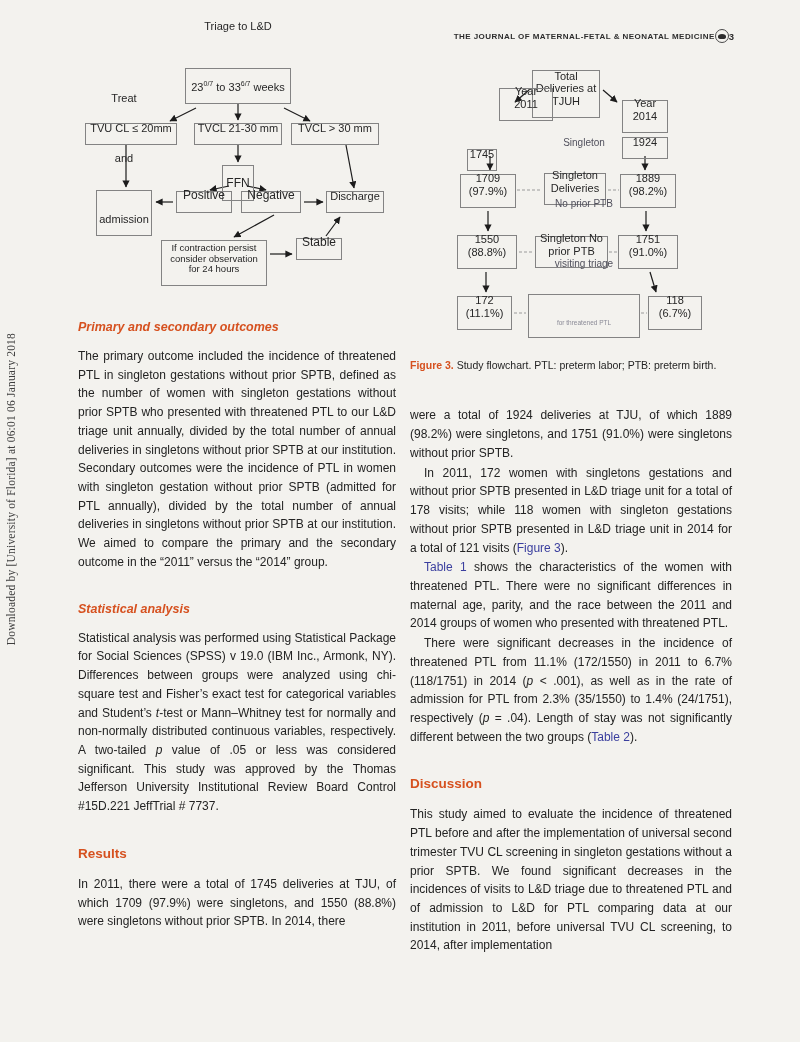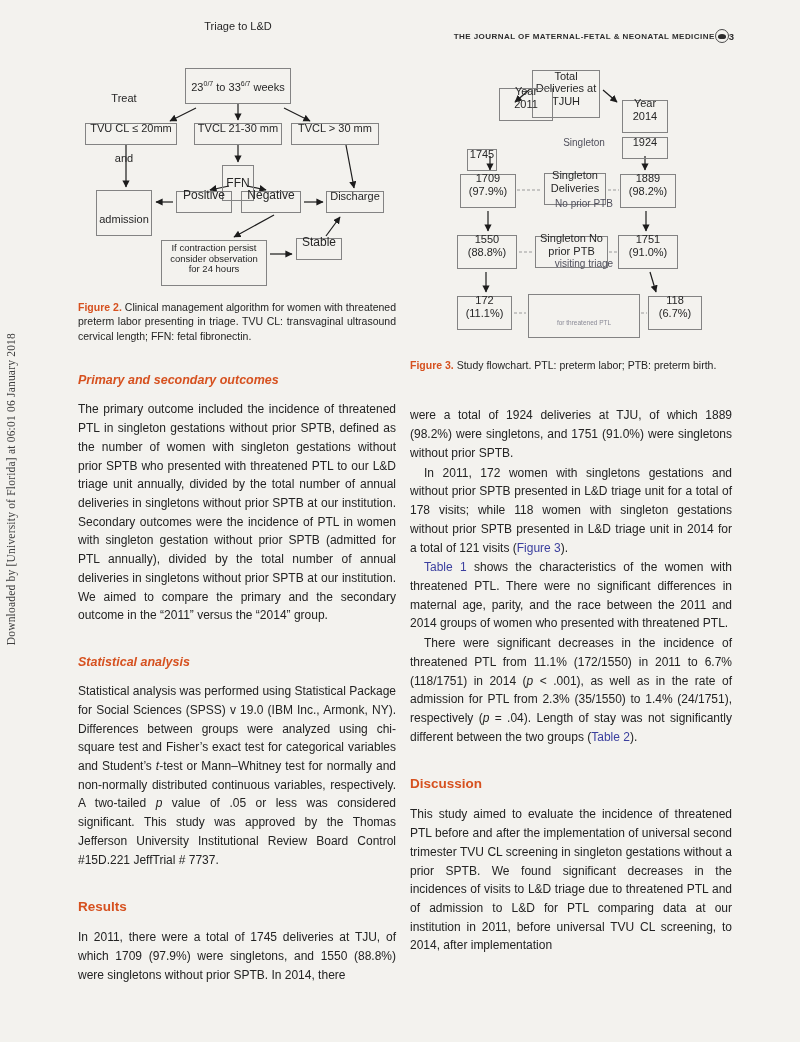--- a/index.html
+++ b/index.html
@@ -104,21 +104,20 @@
     <div class="fbox" style="left:18px; top:122px; width:56px; height:46px;">
       <span>Treat</span>
       <span>and</span>
       <span>admission</span>
     </div>
     <div class="fbox" style="left:248px; top:123px; width:58px; height:21px;">Discharge</div>
     <div class="fbox" style="left:83px; top:172px; width:106px; height:46px; font-size:9.5px;">If contraction persist consider observation for 24 hours</div>
     <div class="fbox" style="left:218px; top:170px; width:46px; height:20px; font-size:12px;">Stable</div>
   </div>
 
-  <p class="caption"><span class="flabel">Figure 2.</span><span> Clinical management algorithm for women with threatened preterm labor presenting in triage. TVU CL: transvaginal ultrasound cervical length; FFN: fetal fibronectin.</span></p>
 
   <h3 class="subhead">Primary and secondary outcomes</h3>
   <p class="para">The primary outcome included the incidence of threatened PTL in singleton gestations without prior SPTB, defined as the number of women with singleton gestations without prior SPTB who presented with threatened PTL to our L&amp;D triage unit annually, divided by the total number of annual deliveries in singletons without prior SPTB at our institution. Secondary outcomes were the incidence of PTL in women with singleton gestation without prior SPTB (admitted for PTL annually), divided by the total number of annual deliveries in singletons without prior SPTB at our institution. We aimed to compare the primary and the secondary outcome in the “2011” versus the “2014” group.</p>
 
   <h3 class="subhead">Statistical analysis</h3>
   <p class="para"><span>Statistical analysis was performed using Statistical Package for Social Sciences (SPSS) v 19.0 (IBM Inc., Armonk, NY). Differences between groups were analyzed using chi-square test and Fisher’s exact test for categorical variables and Student’s </span><span class="ital">t</span><span>-test or Mann–Whitney test for normally and non-normally distributed continuous variables, respectively. A two-tailed </span><span class="ital">p</span><span> value of .05 or less was considered significant. This study was approved by the Thomas Jefferson University Institutional Review Board Control #15D.221 JeffTrial # 7737.</span></p>
 
   <h2 class="mainhead">Results</h2>
   <p class="para">In 2011, there were a total of 1745 deliveries at TJU, of which 1709 (97.9%) were singletons, and 1550 (88.8%) were singletons without prior SPTB. In 2014, there</p>
 </div>

